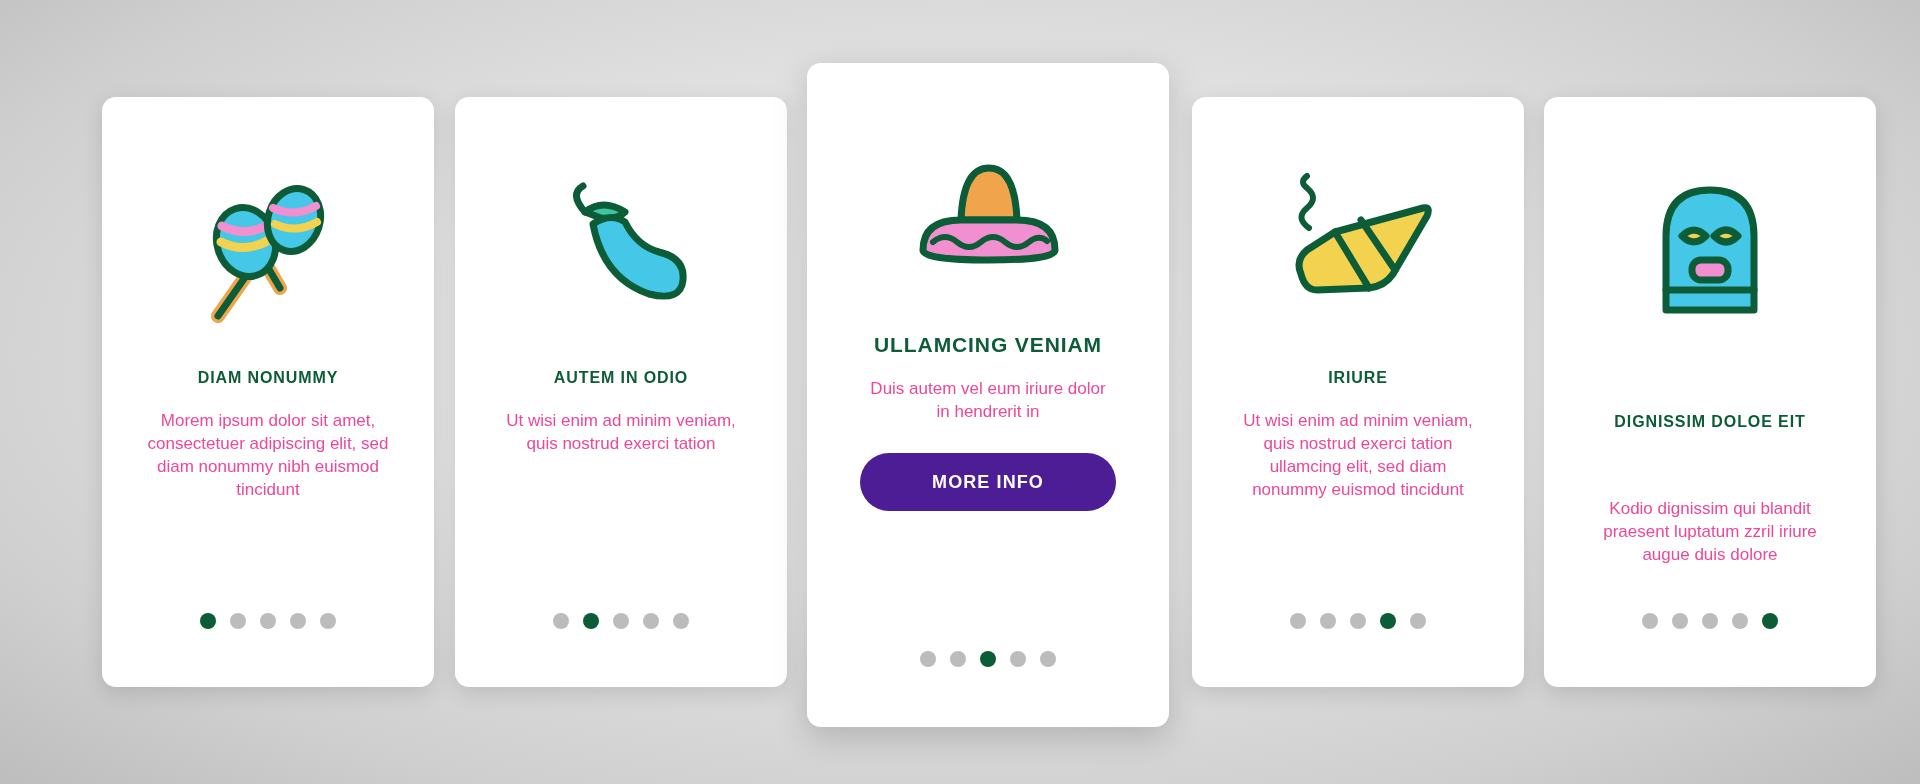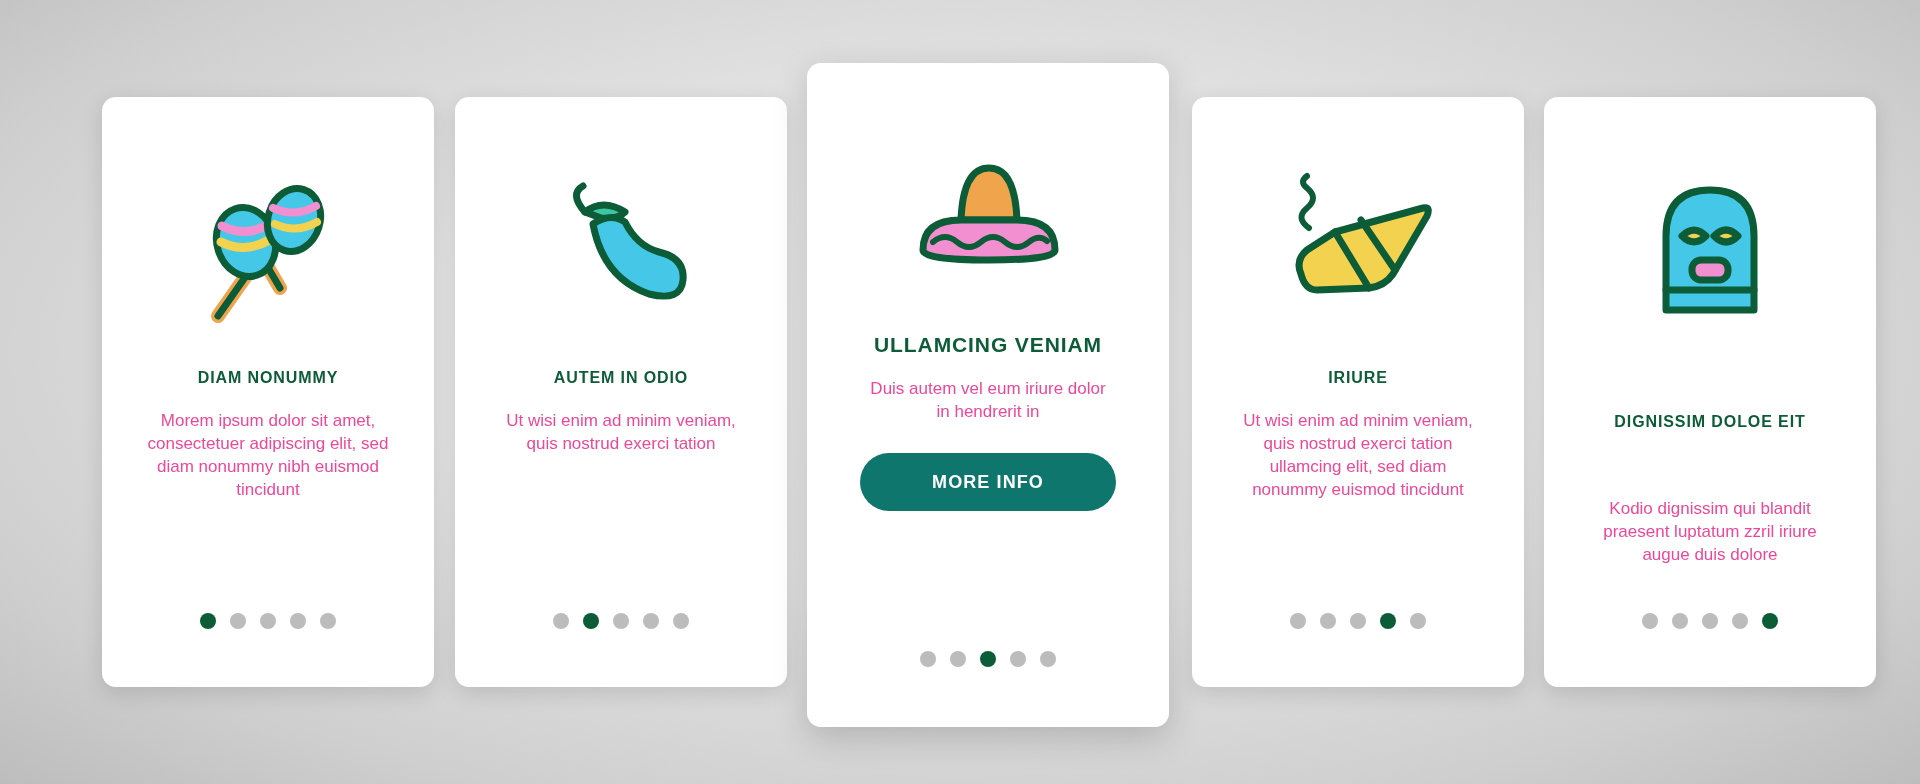--- a/index.html
+++ b/index.html
@@ -75,21 +75,21 @@
     text-align: center;
     margin-top: 22px;
     width: 250px;
   }
   .featured .desc {
     width: 236px;
     margin-top: 20px;
   }
   .cta {
     margin-top: 30px;
-    background: #0f766e;
+    background: #4c1d95;
     color: #ffffff;
     font-weight: bold;
     font-size: 18px;
     letter-spacing: 1.1px;
     border: none;
     border-radius: 30px;
     width: 256px;
     height: 58px;
     cursor: pointer;
   }

